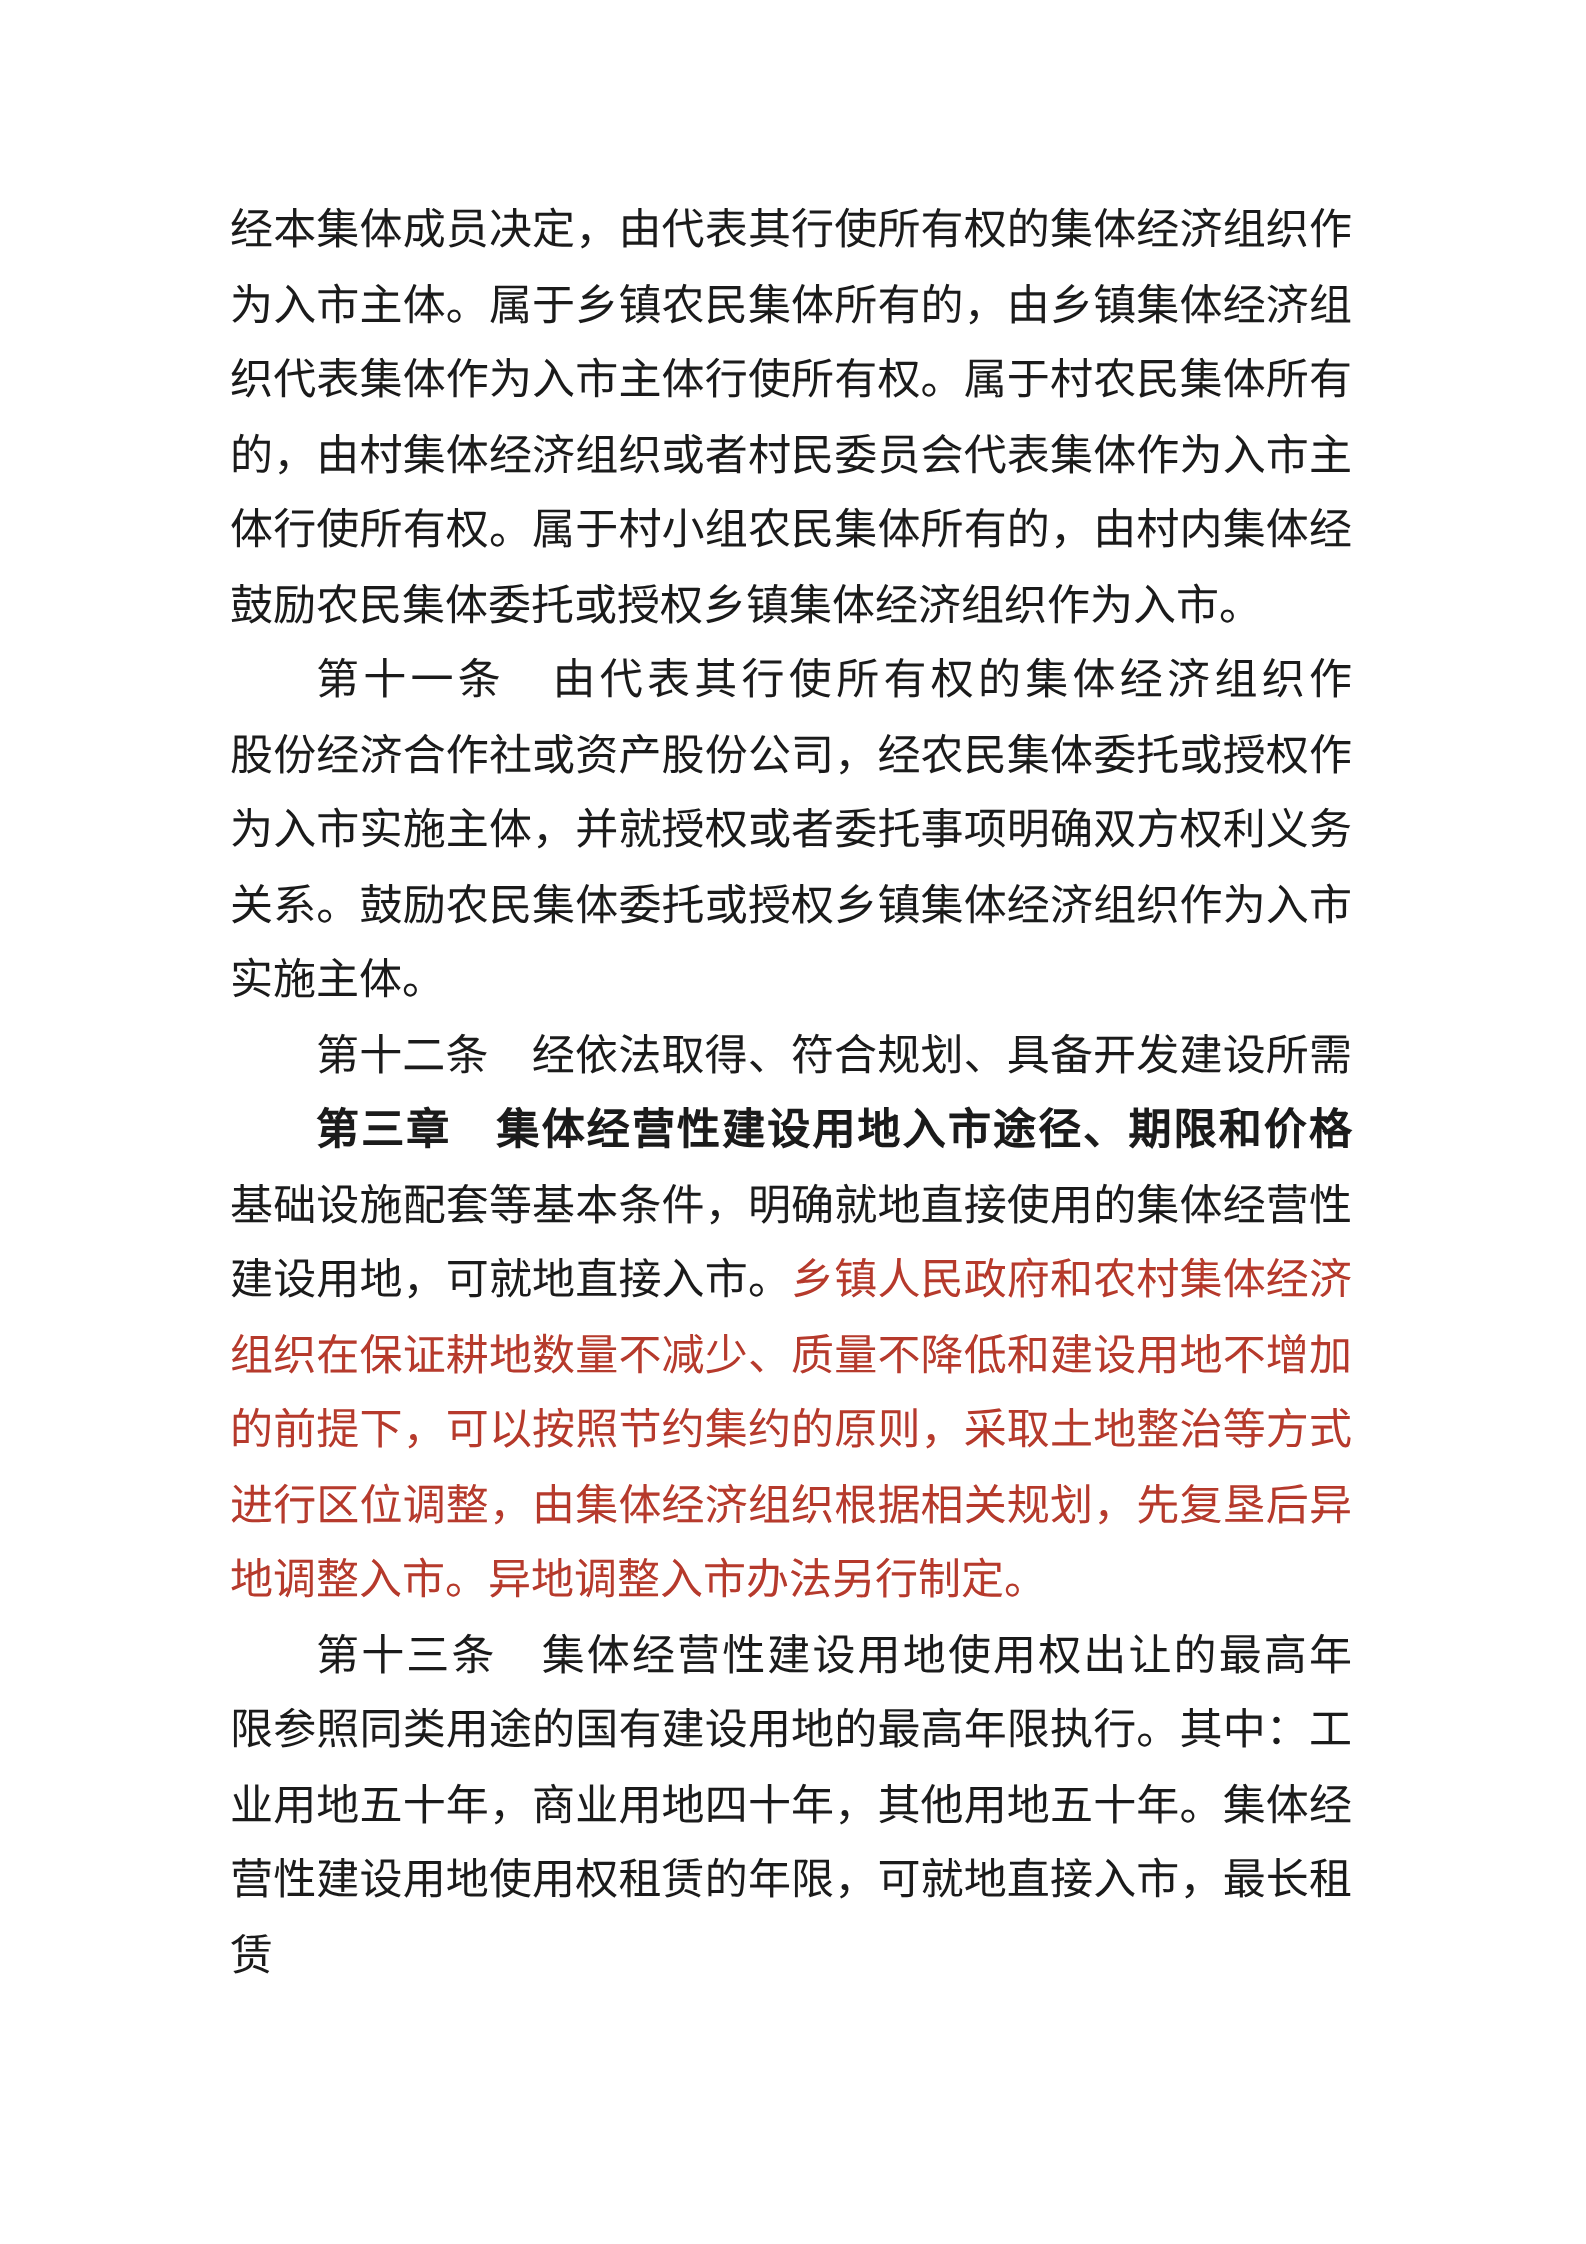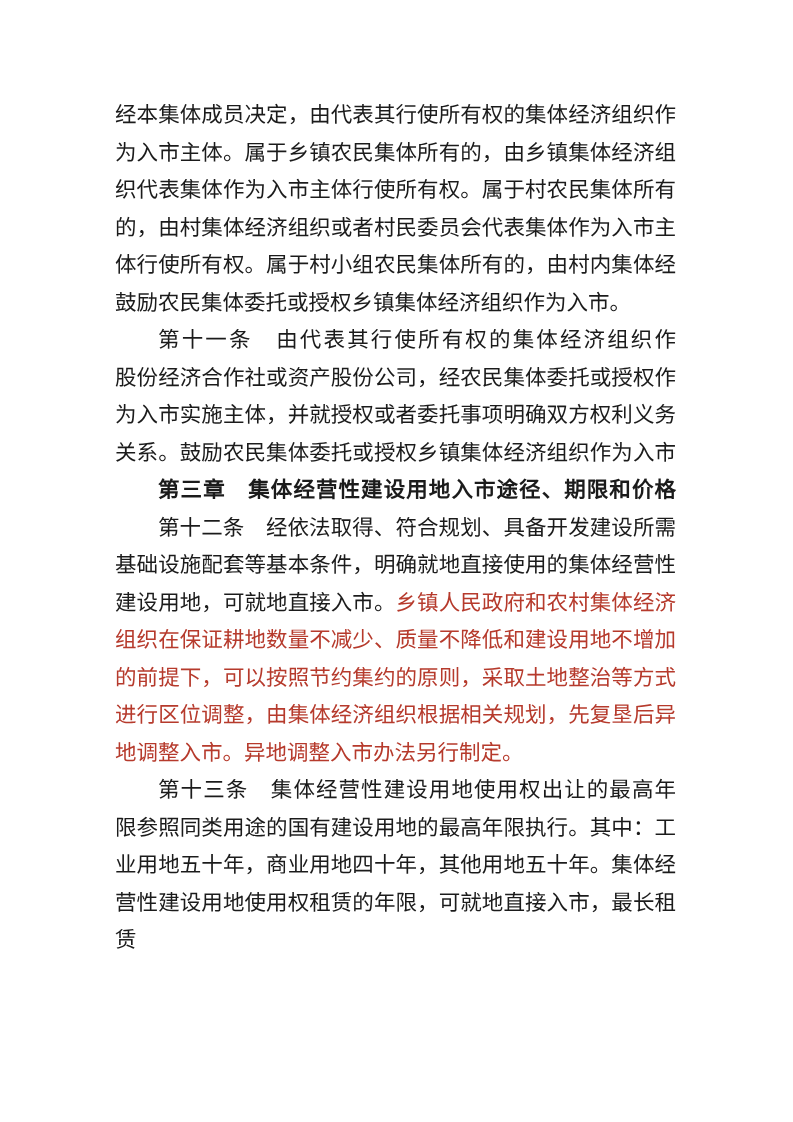--- a/index.html
+++ b/index.html
@@ -55,24 +55,25 @@
     <div class="line j"><span>为入市主体。属于乡镇农民集体所有的，由乡镇集体经济组</span></div>
     <div class="line j"><span>织代表集体作为入市主体行使所有权。属于村农民集体所有</span></div>
     <div class="line j"><span>的，由村集体经济组织或者村民委员会代表集体作为入市主</span></div>
     <div class="line j"><span>体行使所有权。属于村小组农民集体所有的，由村内集体经</span></div>
     <div class="line"><span>鼓励农民集体委托或授权乡镇集体经济组织作为入市。</span></div>
 
     <div class="line j indent"><span>第十一条　由代表其行使所有权的集体经济组织作</span></div>
     <div class="line j"><span>股份经济合作社或资产股份公司，经农民集体委托或授权作</span></div>
     <div class="line j"><span>为入市实施主体，并就授权或者委托事项明确双方权利义务</span></div>
     <div class="line j"><span>关系。鼓励农民集体委托或授权乡镇集体经济组织作为入市</span></div>
+    <div class="line"><span>实施主体。</span></div>
+
+    <div class="line j indent"><span>第十二条　经依法取得、符合规划、具备开发建设所需</span></div>
 
     <div class="line j indent heading"><span>第三章　集体经营性建设用地入市途径、期限和价格</span></div>
-
-    <div class="line j indent"><span>第十二条　经依法取得、符合规划、具备开发建设所需</span></div>
     <div class="line j"><span>基础设施配套等基本条件，明确就地直接使用的集体经营性</span></div>
     <div class="line j"><span>建设用地，可就地直接入市。</span><span class="red">乡镇人民政府和农村集体经济</span></div>
     <div class="line j red"><span>组织在保证耕地数量不减少、质量不降低和建设用地不增加</span></div>
     <div class="line j red"><span>的前提下，可以按照节约集约的原则，采取土地整治等方式</span></div>
     <div class="line j red"><span>进行区位调整，由集体经济组织根据相关规划，先复垦后异</span></div>
     <div class="line red"><span>地调整入市。异地调整入市办法另行制定。</span></div>
 
     <div class="line j indent"><span>第十三条　集体经营性建设用地使用权出让的最高年</span></div>
     <div class="line j"><span>限参照同类用途的国有建设用地的最高年限执行。其中：工</span></div>
     <div class="line j"><span>业用地五十年，商业用地四十年，其他用地五十年。集体经</span></div>

